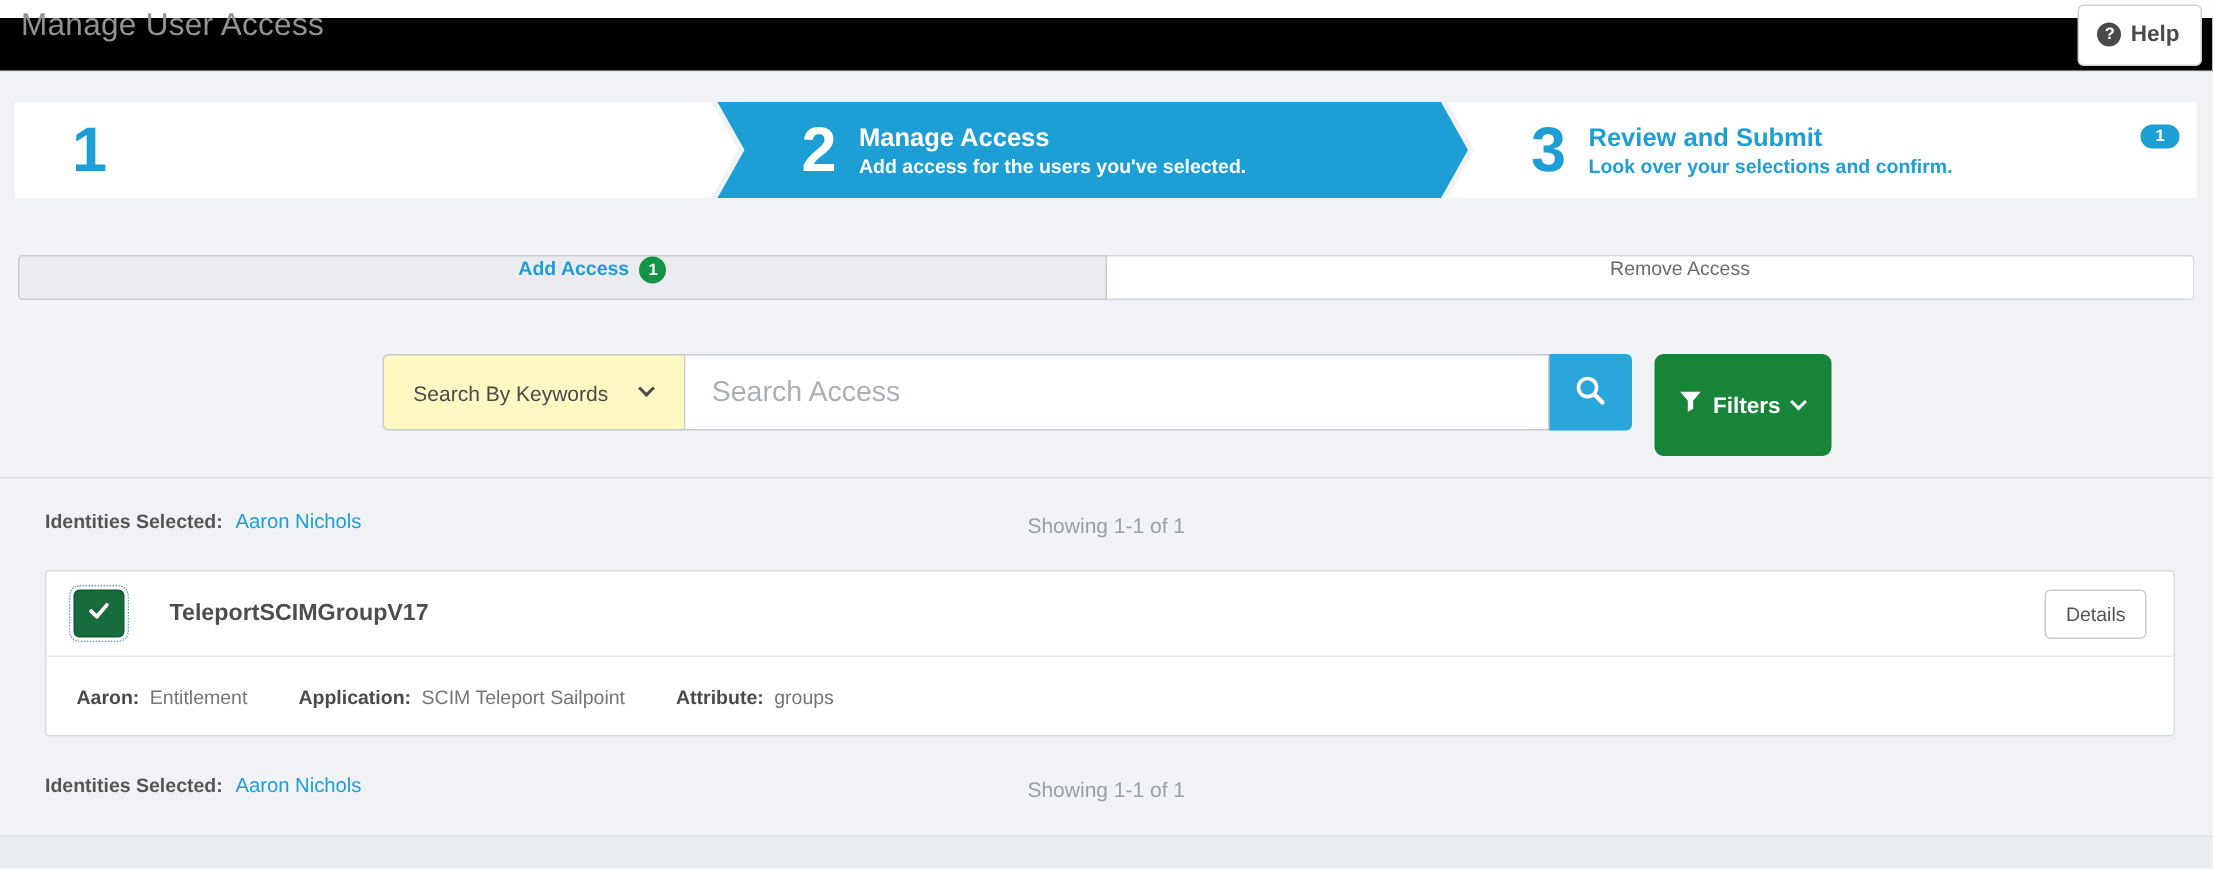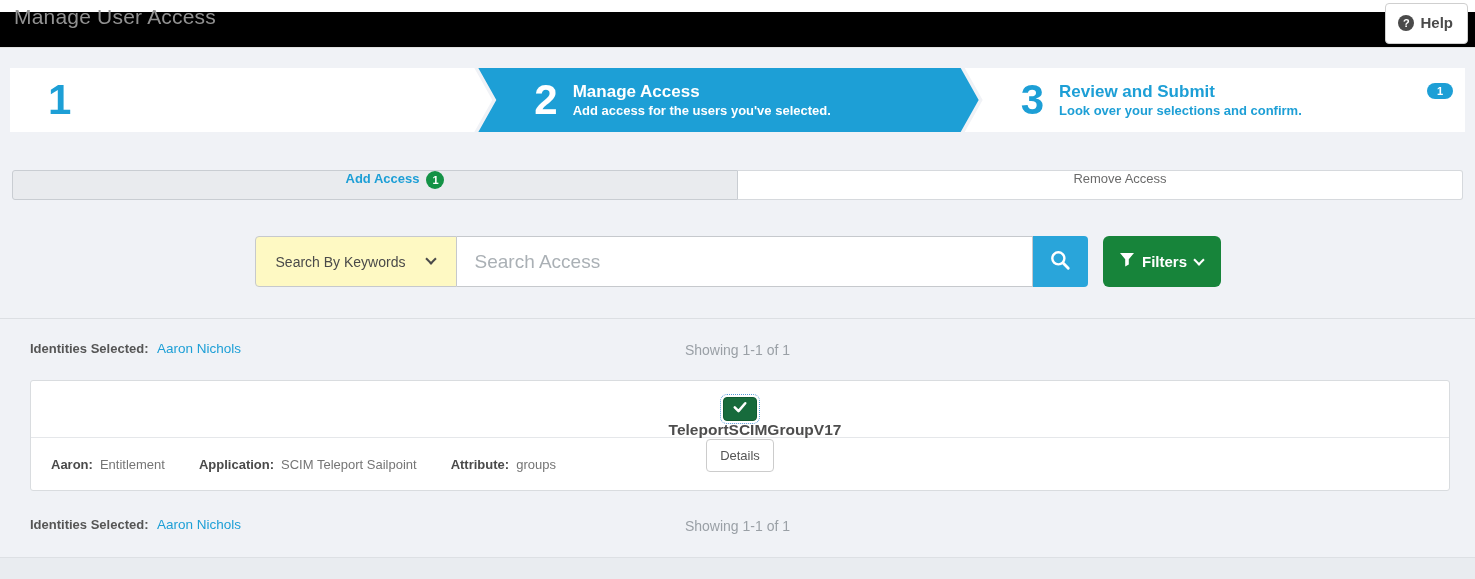--- a/index.html
+++ b/index.html
@@ -75,40 +75,40 @@
   .search-input {
     width:576px; height:51px; background:#fff; border:1px solid #c6c9cd; border-left:none;
     padding:13px 18px; font-size:19px; color:#444; outline:none; font-family:"Liberation Sans", sans-serif;
   }
   .search-input::placeholder { color:#aab0b5; }
   .search-btn {
     width:55px; height:51px; background:#29a5da; border:none; border-radius:0 4px 4px 0;
     display:flex; align-items:center; justify-content:center; cursor:pointer;
   }
   .filters-btn {
-    margin-left:15px; width:118px; height:51px; background:#17843a; border:none; border-radius:6px;
+    margin-left:15px; width:118px; height:68px; background:#17843a; border:none; border-radius:6px;
     display:flex; align-items:center; justify-content:center; gap:8px; cursor:pointer;
     color:#fff; font-size:15px; font-weight:700; font-family:"Liberation Sans", sans-serif;
   }
   .filters-btn .chev { border-color:#fff; margin-top:-4px; }
 
   
   .divider { position:absolute; top:274px; left:0; right:0; height:1px; background:#dcdfe3; }
 
   
   .ident-row { position:absolute; left:30px; right:30px; height:20px; }
   .ident-row-top { top:295px; }
   .ident-row-bottom { top:471px; }
   .ident-label { font-size:13px; font-weight:700; color:#555; }
   .ident-link { font-size:13.5px; color:#1d9fd6; text-decoration:none; cursor:pointer; margin-left:4px; }
   .showing { position:absolute; left:0; right:0; top:3px; text-align:center; font-size:14px; color:#9aa0a6; pointer-events:none; }
 
   
   .card { position:absolute; top:336px; left:30px; right:25px; background:#fff; border:1px solid #d9dcdf; border-radius:3px; }
-  .card-row1 { height:56px; display:flex; align-items:center; padding:16px 18px;flex-direction:column; }
+  .card-row1 { height:56px; display:flex; align-items:center; padding:0 18px; }
   .checkbox {
     width:34px; height:32px; background:#176b3c; border:1px solid #0f5a30; border-radius:4px;
     display:flex; align-items:center; justify-content:center; cursor:pointer;
     outline:1px dotted #5b9dd9; outline-offset:2px;
   }
   .card-title { margin-left:30px; font-size:15.5px; font-weight:700; color:#4d4d4d; }
   .card-spacer { flex:1; }
   .details-btn {
     padding:8px 13px; background:#fff; border:1px solid #ccc; border-radius:4px;
     font-size:13px; color:#555; cursor:pointer; font-family:"Liberation Sans", sans-serif;

